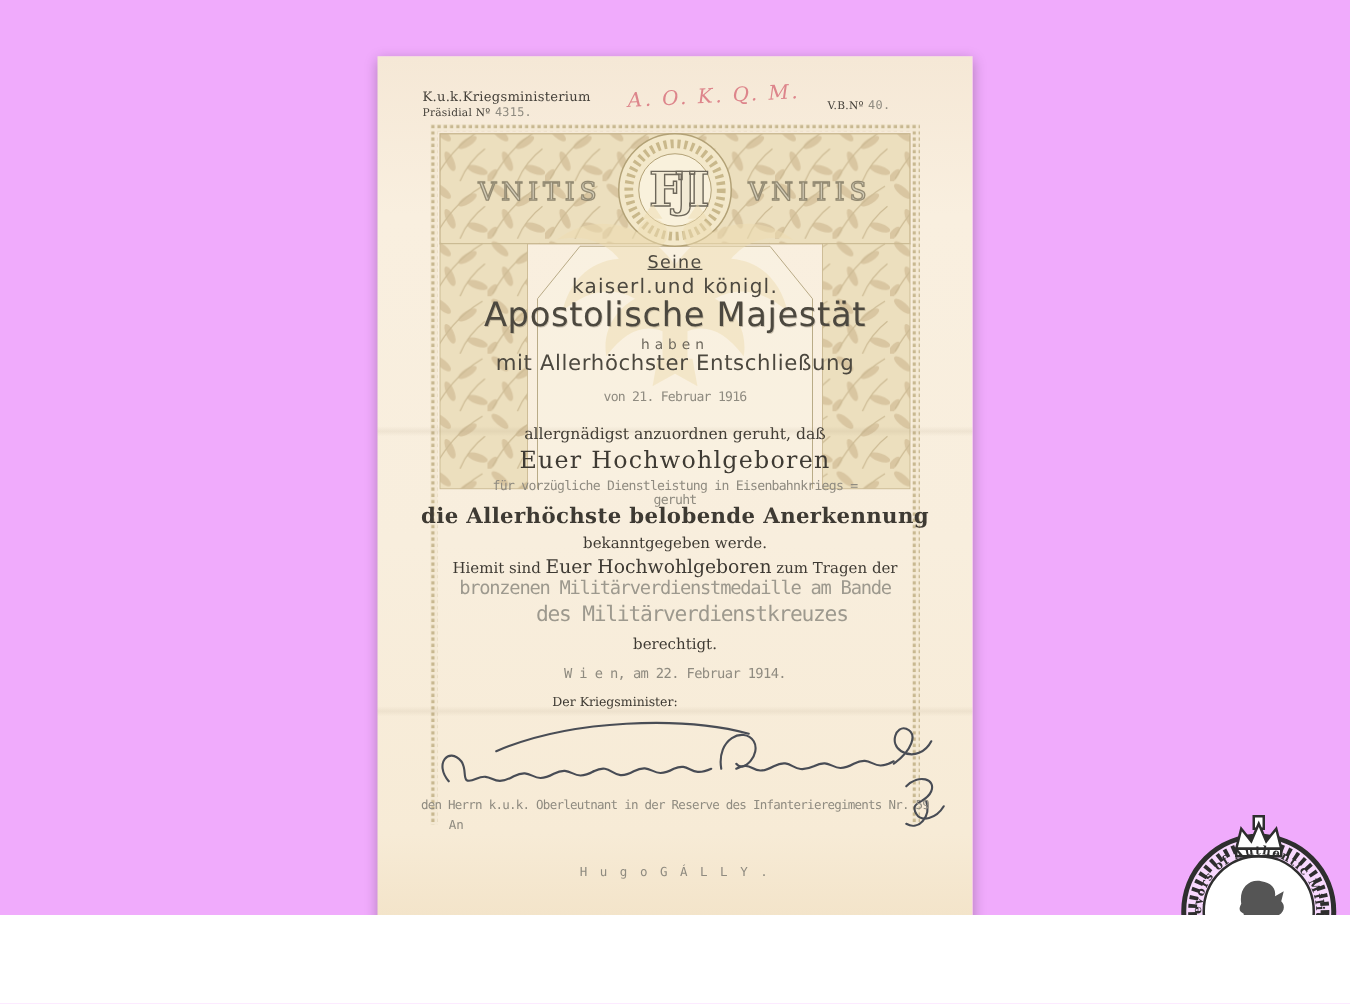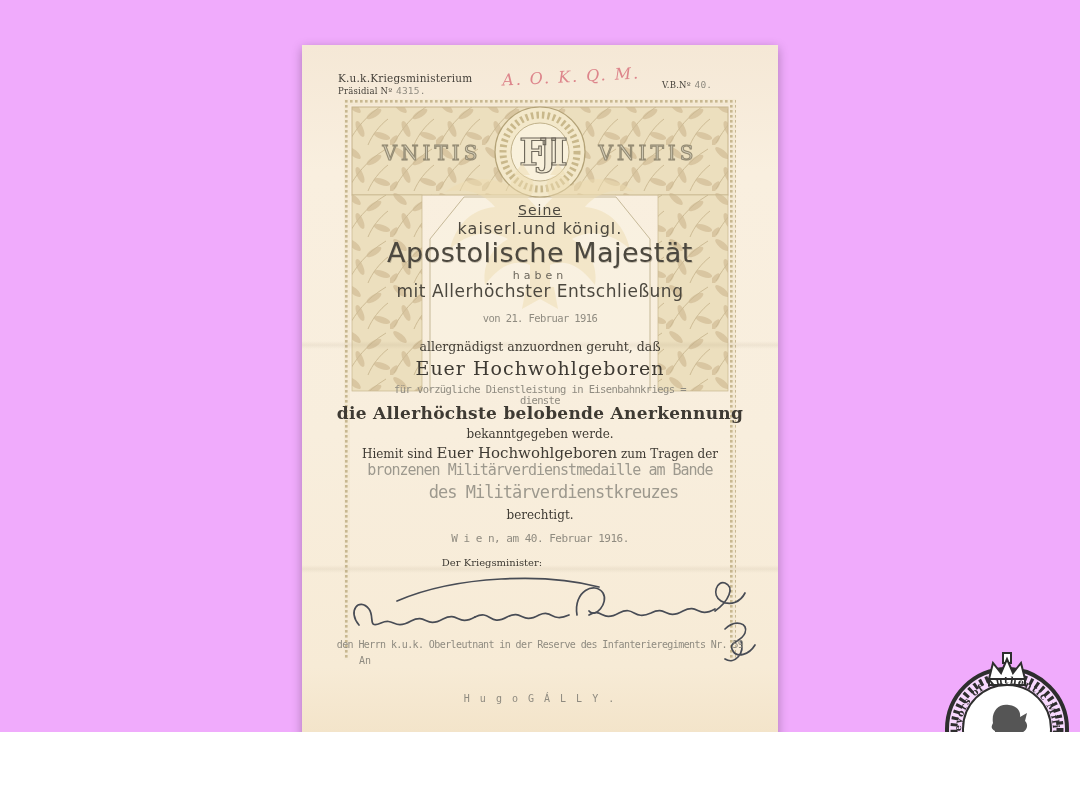--- a/index.html
+++ b/index.html
@@ -108,36 +108,36 @@
     <div class="abs ctr litho l-majestaet" style="top:192px;">Apostolische Majestät</div>
     <div class="abs ctr litho l-haben" style="top:224px;">haben</div>
     <div class="abs ctr litho l-entsch" style="top:236px;">mit Allerhöchster Entschließung</div>
 
     <div class="abs ctr typed typed-sm" style="top:267px;">von 21. Februar 1916</div>
 
     <div class="abs ctr serifline" style="top:294px;font-size:12.5px;">allergnädigst anzuordnen geruht, daß</div>
     <div class="abs ctr serifline" style="top:312px;font-size:19px;letter-spacing:1px;">Euer Hochwohlgeboren</div>
 
     <div class="abs ctr typed typed-sm" style="top:338px;">für vorzügliche Dienstleistung in Eisenbahnkriegs =</div>
-    <div class="abs ctr typed typed-sm" style="top:349px;">dienste</div>
+    <div class="abs ctr typed typed-sm" style="top:349px;">geruht</div>
 
     <div class="abs ctr serifline" style="top:358px;font-size:17px;font-weight:600;letter-spacing:.3px;">die Allerhöchste belobende Anerkennung</div>
     <div class="abs ctr serifline" style="top:382px;font-size:12px;">bekanntgegeben werde.</div>
 
     <div class="abs ctr serifline" style="top:399px;font-size:12px;">
       <span>Hiemit sind</span>
       <span style="font-size:15px;">Euer Hochwohlgeboren</span>
       <span>zum Tragen der</span>
     </div>
 
     <div class="abs ctr typed" style="top:416px;font-size:15px;letter-spacing:-1px;color:#9d998e;">bronzenen Militärverdienstmedaille am Bande</div>
     <div class="abs ctr typed" style="top:437px;font-size:17px;letter-spacing:-1px;color:#9d998e;padding-left:27px;">des Militärverdienstkreuzes</div>
 
     <div class="abs ctr serifline" style="top:463px;font-size:12px;">berechtigt.</div>
-    <div class="abs ctr typed" style="top:487px;font-size:11px;letter-spacing:-0.5px;">W i e n, am 40. Februar 1916.</div>
+    <div class="abs ctr typed" style="top:487px;font-size:11px;letter-spacing:-0.5px;">W i e n, am 22. Februar 1914.</div>
 
     <div class="abs serifline" style="top:512px;left:0;right:96px;text-align:center;font-size:10px;">Der Kriegsminister:</div>
 
     <svg class="abs sig-wrap" style="left:35px;top:522px;" width="430" height="100" viewBox="0 0 430 100" role="img">
       <g fill="none" stroke="#3a3f4a" stroke-width="1.7" stroke-linecap="round" opacity="0.92">
         <path d="M22 58 C10 44 22 30 32 42 C38 50 30 62 44 56 C58 50 56 64 74 54 C90 46 88 62 106 52 C122 44 120 60 138 50"></path>
         <path d="M60 34 C120 8 210 6 262 20"></path>
         <path d="M138 50 C154 42 152 60 170 50 C186 42 184 58 202 48 C216 42 214 56 232 48"></path>
         <path d="M240 48 C236 24 258 14 266 26 C272 36 258 52 252 44"></path>
         <path d="M252 48 C266 40 264 56 282 46 C298 38 296 54 314 46 C330 38 328 54 346 44 C362 36 360 52 378 42"></path>

